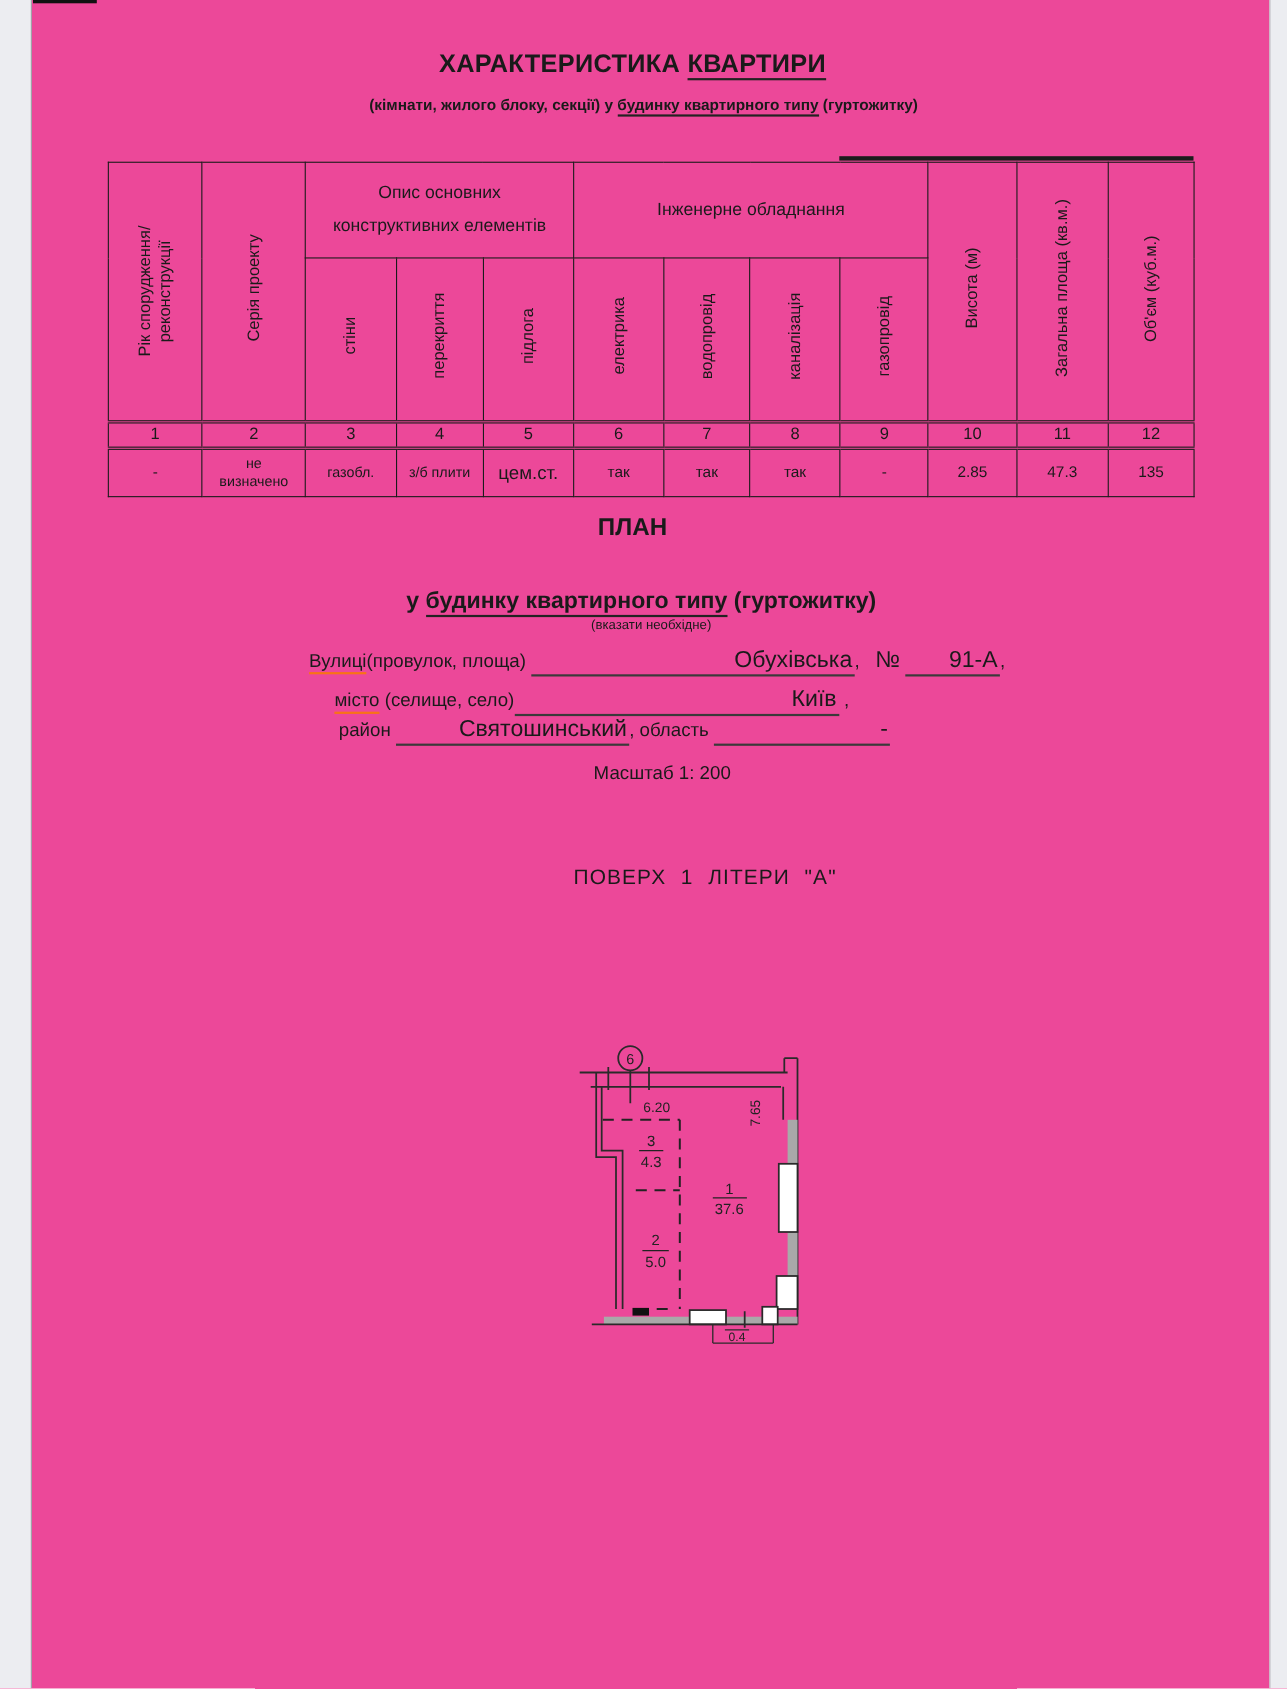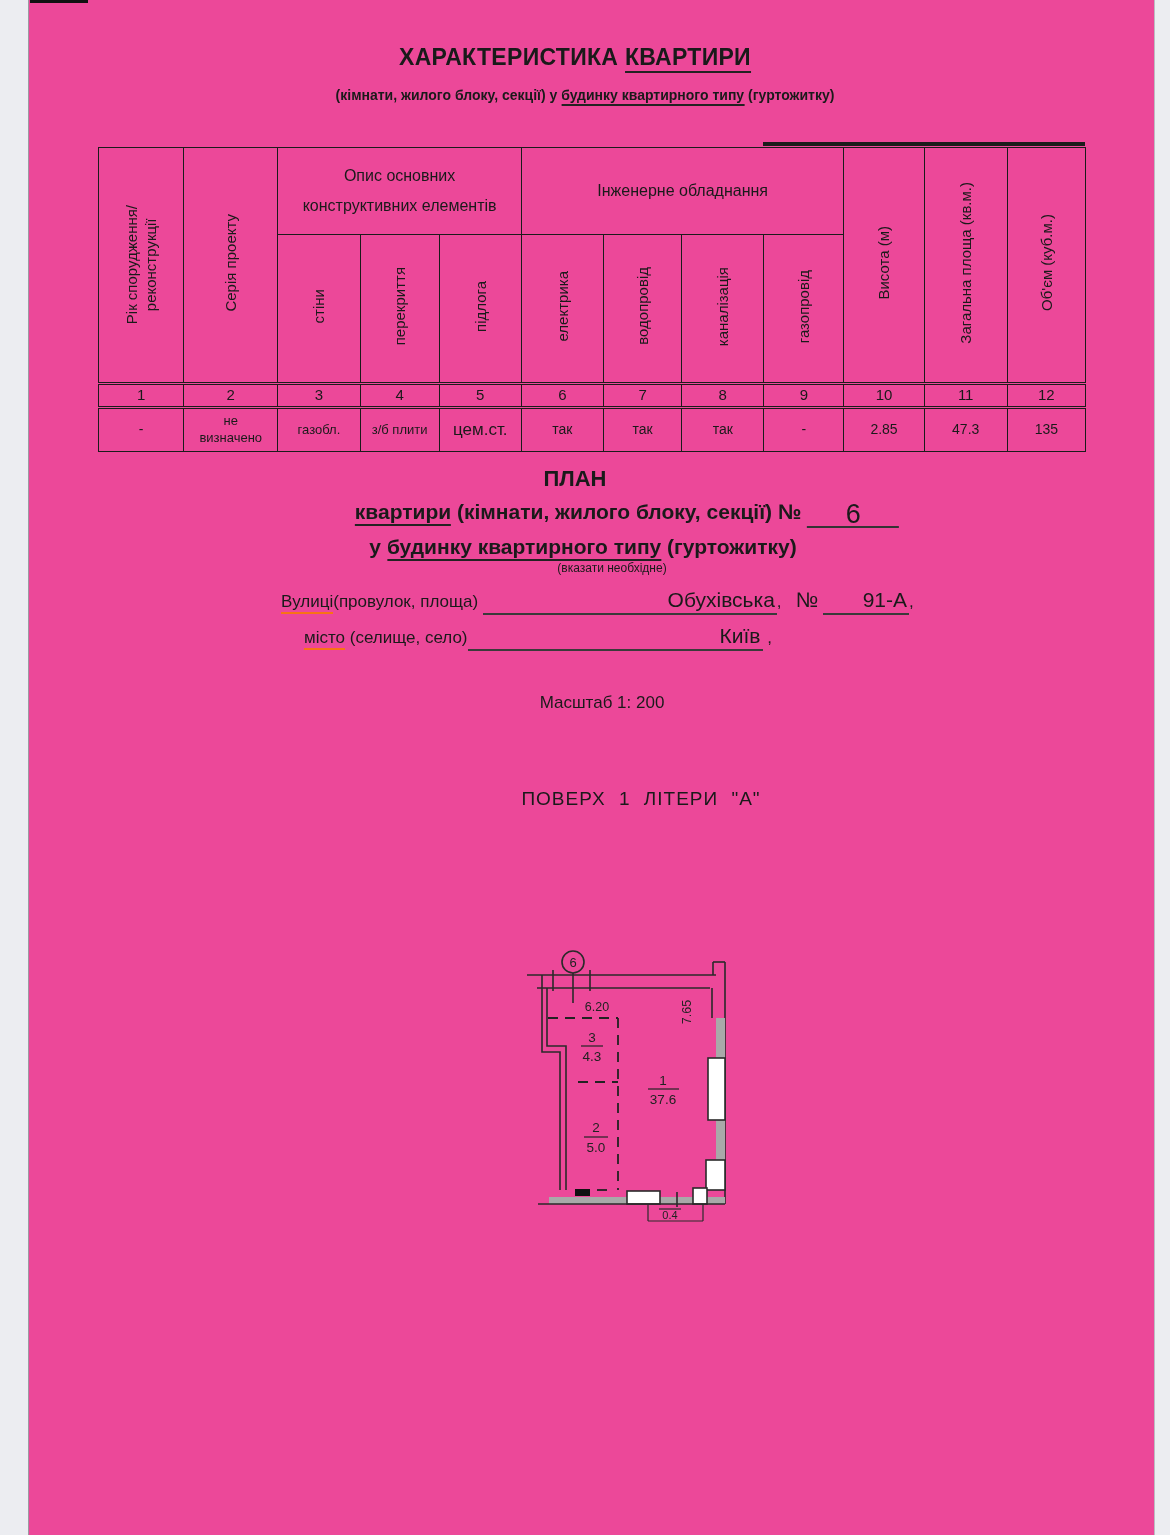--- a/index.html
+++ b/index.html
@@ -32,21 +32,21 @@
   tr.vals td:nth-child(5) { font-size:17px; }
   .vt { writing-mode:vertical-rl; transform:rotate(180deg); display:inline-block; white-space:nowrap; font-size:15px; line-height:1.15; }
   .vt2 { display:flex; flex-direction:row; justify-content:center; gap:2px; }
   .grp { display:inline-block; max-width:230px; line-height:1.9; }
 
   
   .plan-head { top:466px; left:575px; font-size:22px; font-weight:bold; }
   .plan-l1   { top:500px; left:627px; font-size:21px; font-weight:bold; }
   .plan-l1 .numline { display:inline-block; width:92px; border-bottom:2px solid #333; text-align:center; font-size:27px; font-weight:400; line-height:.9; vertical-align:-4px; }
   .plan-l2   { top:535px; left:583px; font-size:21px; font-weight:bold; }
-  .plan-note { top:561px; left:592px; font-size:12px;margin-left:20px; }
+  .plan-note { top:561px; left:592px; font-size:12px; }
 
   .formline { position:absolute; white-space:nowrap; font-size:17px; }
   .formline .fill { display:inline-block; border-bottom:2px solid #3a3a3a; text-align:right; font-size:21px; vertical-align:baseline; padding:0 2px 1px 2px; }
   .street { top:588px; left:281px; }
   .city   { top:624px; left:304px; }
   .district { top:651px; left:308px; }
   .lbl-u { border-bottom:2px solid #f97316; padding-bottom:1px; }
   .num-sign { font-size:21px; }
   .scale-line { top:693px; left:602px; font-size:17px; }
   .floor-caption { top:788px; left:641px; font-size:19px; letter-spacing:1px; word-spacing:7px; }
@@ -129,35 +129,36 @@
       <td><span>так</span></td>
       <td><span>-</span></td>
       <td><span>2.85</span></td>
       <td><span>47.3</span></td>
       <td><span>135</span></td>
     </tr>
   </tbody>
     </table>
 
   <div class="abs ctr plan-head">ПЛАН</div>
-  <div class="abs ctr plan-l1">
-    <span class="u">квартири</span><span> (кімнати, жилого блоку, секції) №</span>
-    <span class="numline">6</span>
-  </div>
   <div class="abs ctr plan-l2"><span>у </span><span class="u">будинку квартирного типу</span><span> (гуртожитку)</span></div>
   <div class="abs ctr plan-note">(вказати необхідне)</div>
 
   <div class="formline street">
     <span class="lbl-u">Вулиці</span><span>(провулок, площа)</span>
     <span class="fill" style="width:294px">Обухівська</span><span>,</span>&nbsp;&nbsp;
     <span class="num-sign">№</span>
     <span class="fill" style="width:86px">91-А</span><span>,</span>
   </div>
   <div class="formline city">
     <span class="lbl-u">місто</span><span> (селище, село)</span><span class="fill" style="width:295px">Київ</span>&nbsp;<span>,</span>
+  </div>
+  <div class="formline district">
+    <span>район</span>
+    <span class="fill" style="width:212px">Святошинський</span><span>, область</span>
+    <span class="fill" style="width:160px">-</span>
   </div>
   <div class="abs ctr scale-line">Масштаб 1: 200</div>
   <div class="abs ctr floor-caption">ПОВЕРХ 1 ЛІТЕРИ "А"</div>
 
   <svg class="abs" style="left:515px; top:935px;" width="245" height="305" viewBox="515 935 245 305">
     <g stroke="#2a2a2a" stroke-width="1.6" fill="none">
 
       <line x1="527" y1="975" x2="716" y2="975"></line>
       <line x1="537" y1="988" x2="710" y2="988"></line>
       <line x1="553" y1="970" x2="553" y2="991"></line>

